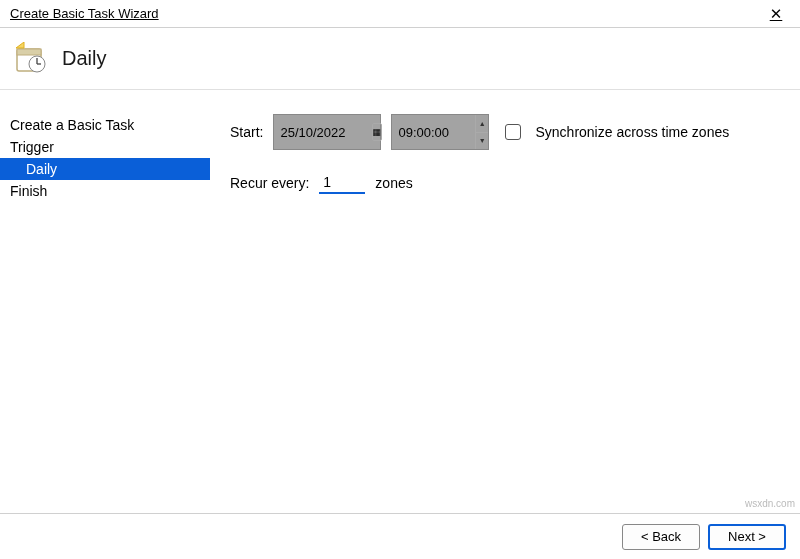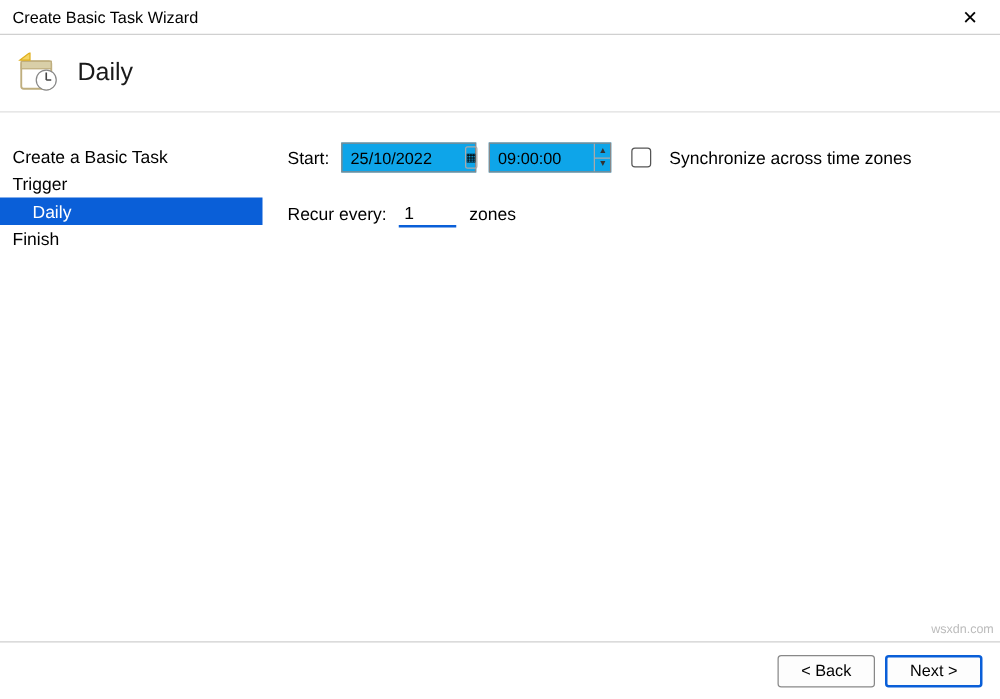--- a/index.html
+++ b/index.html
@@ -13,20 +13,21 @@
     overflow: hidden;
   }
   .titlebar {
     height: 28px;
     display: flex;
     align-items: center;
     justify-content: space-between;
     padding: 0 8px 0 10px;
     border-bottom: 1px solid #d0d0d0;
     background: #fff;
+    text-decoration: underline;
   }
   .titlebar .title { font-size: 13px; }
   .titlebar .close {
     width: 32px; height: 22px;
     display: flex; align-items: center; justify-content: center;
     font-size: 15px;
     cursor: pointer;
   }
   .header {
     height: 62px;
@@ -70,25 +71,25 @@
     padding: 24px 10px 10px 20px;
   }
   .row {
     display: flex;
     align-items: center;
     gap: 10px;
     margin-bottom: 22px;
   }
   .label { font-size: 14px; }
   .field {
-    height: 24px;
+    height: 36px;
     border: 1px solid #888;
     display: flex;
     align-items: center;
-    background: #0ea5e9;
+    background: #a3a3a3;
     font-size: 13px;
     gap: 20px;
   }
   .date-field { width: 108px; }
   .date-field .val { flex: 1; padding: 0 6px; }
   .date-field .calbtn {
     width: 18px; height: 18px;
     display: flex; align-items: center; justify-content: center;
     border: 1px solid #aaa;
     margin-right: 1px;

